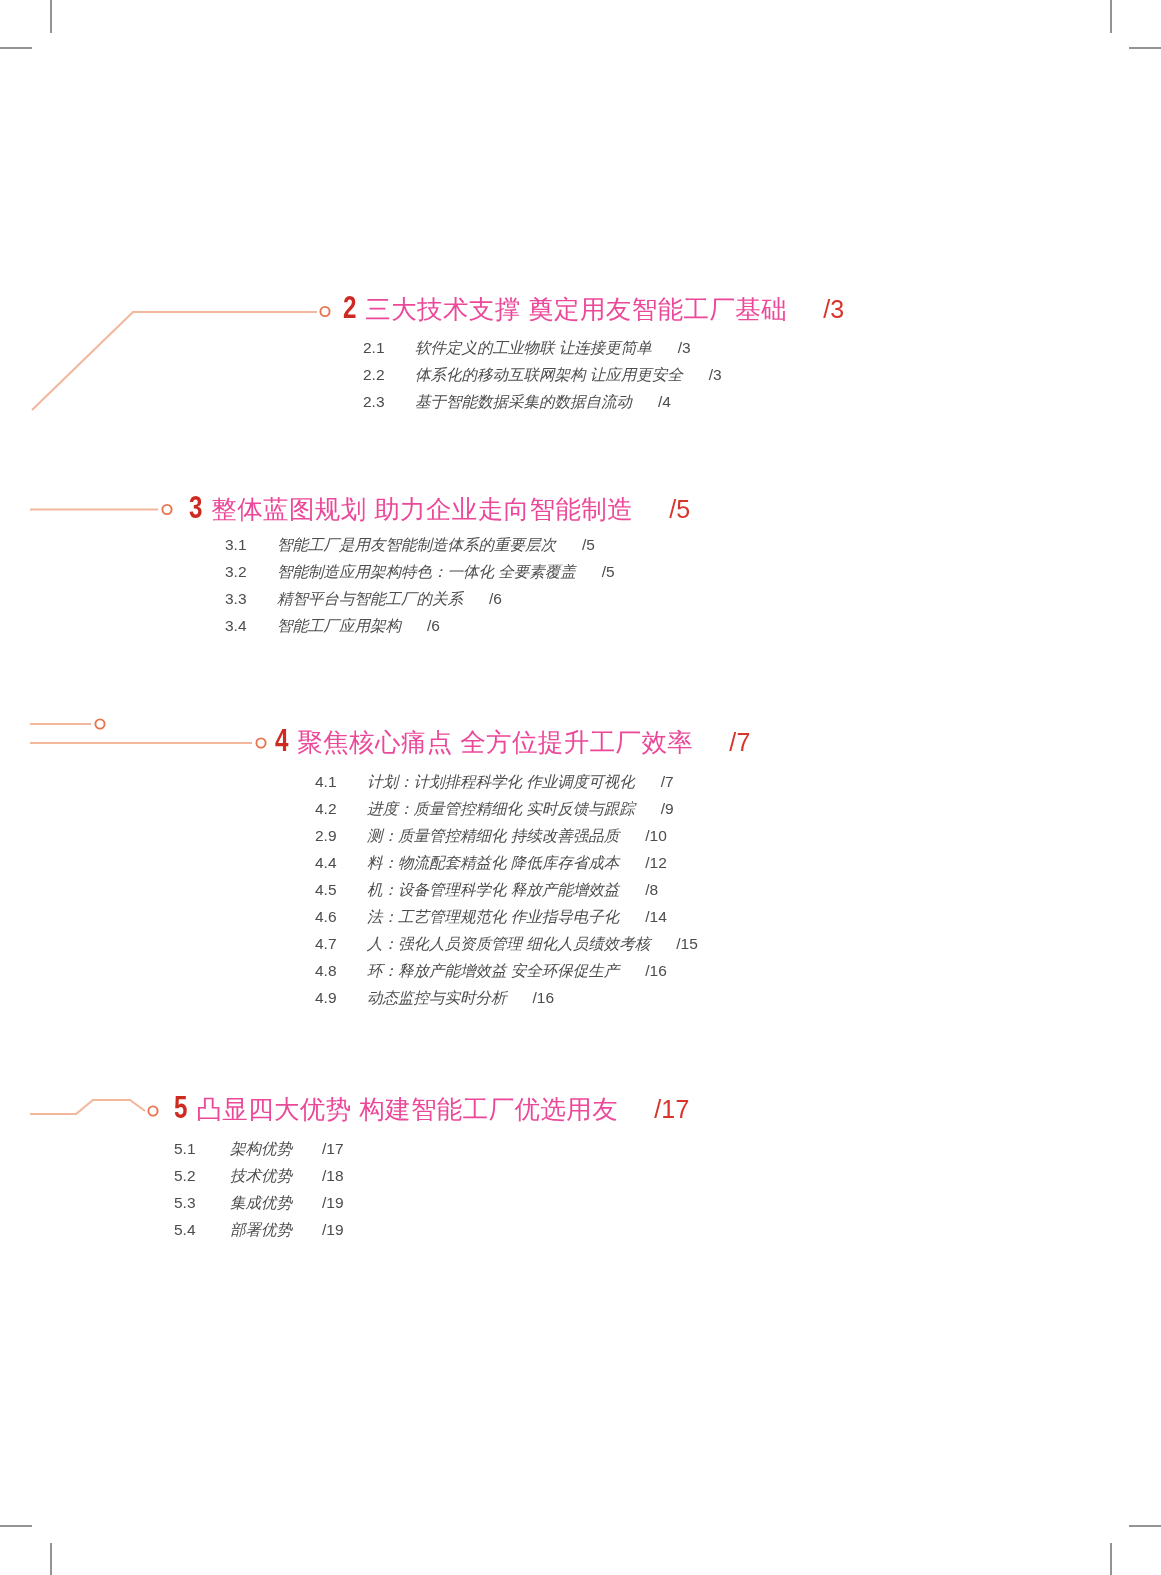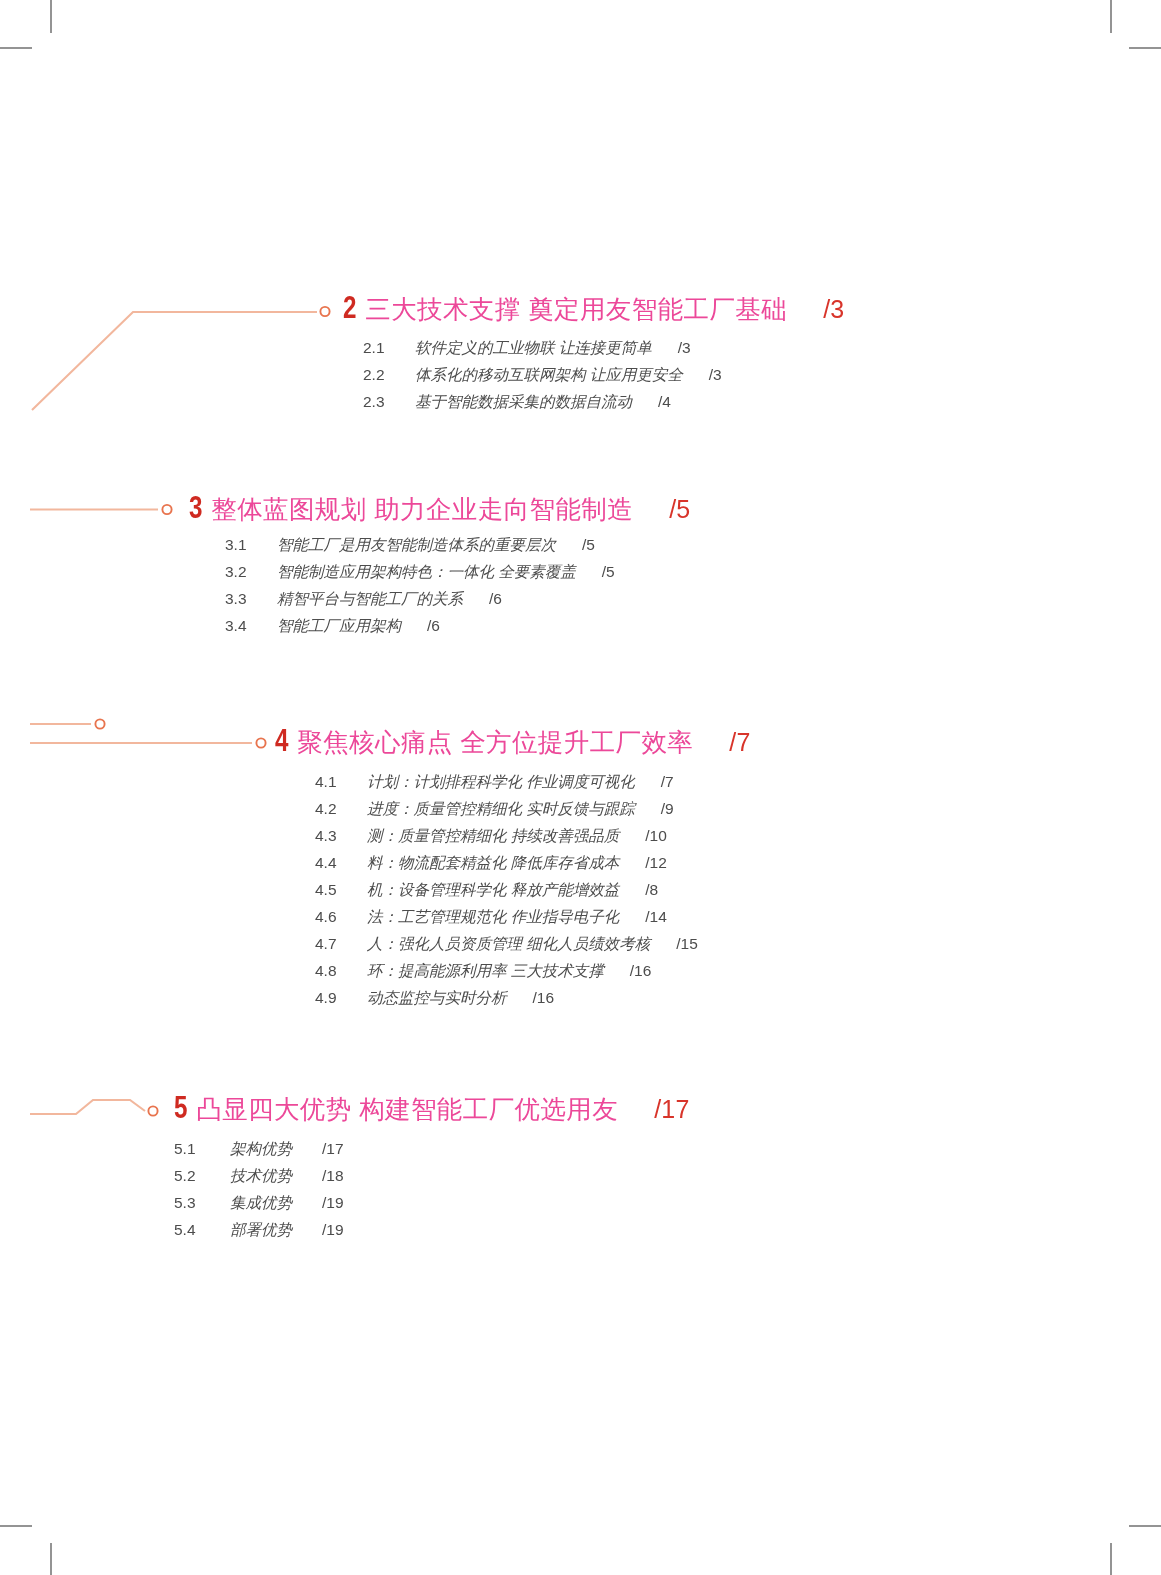--- a/index.html
+++ b/index.html
@@ -207,21 +207,21 @@
         <span class="sub-num">4.1</span>
         <span class="sub-title">计划：计划排程科学化 作业调度可视化</span>
         <span class="sub-page">/7</span>
       </li>
       <li class="sub-row">
         <span class="sub-num">4.2</span>
         <span class="sub-title">进度：质量管控精细化 实时反馈与跟踪</span>
         <span class="sub-page">/9</span>
       </li>
       <li class="sub-row">
-        <span class="sub-num">4.3</span>
+        <span class="sub-num">2.9</span>
         <span class="sub-title">测：质量管控精细化 持续改善强品质</span>
         <span class="sub-page">/10</span>
       </li>
       <li class="sub-row">
         <span class="sub-num">4.4</span>
         <span class="sub-title">料：物流配套精益化 降低库存省成本</span>
         <span class="sub-page">/12</span>
       </li>
       <li class="sub-row">
         <span class="sub-num">4.5</span>
@@ -233,21 +233,21 @@
         <span class="sub-title">法：工艺管理规范化 作业指导电子化</span>
         <span class="sub-page">/14</span>
       </li>
       <li class="sub-row">
         <span class="sub-num">4.7</span>
         <span class="sub-title">人：强化人员资质管理  细化人员绩效考核</span>
         <span class="sub-page">/15</span>
       </li>
       <li class="sub-row">
         <span class="sub-num">4.8</span>
-        <span class="sub-title">环：提高能源利用率 三大技术支撑</span>
+        <span class="sub-title">环：释放产能增效益 安全环保促生产</span>
         <span class="sub-page">/16</span>
       </li>
       <li class="sub-row">
         <span class="sub-num">4.9</span>
         <span class="sub-title">动态监控与实时分析</span>
         <span class="sub-page">/16</span>
       </li>
     </ul>
   </div>
 

